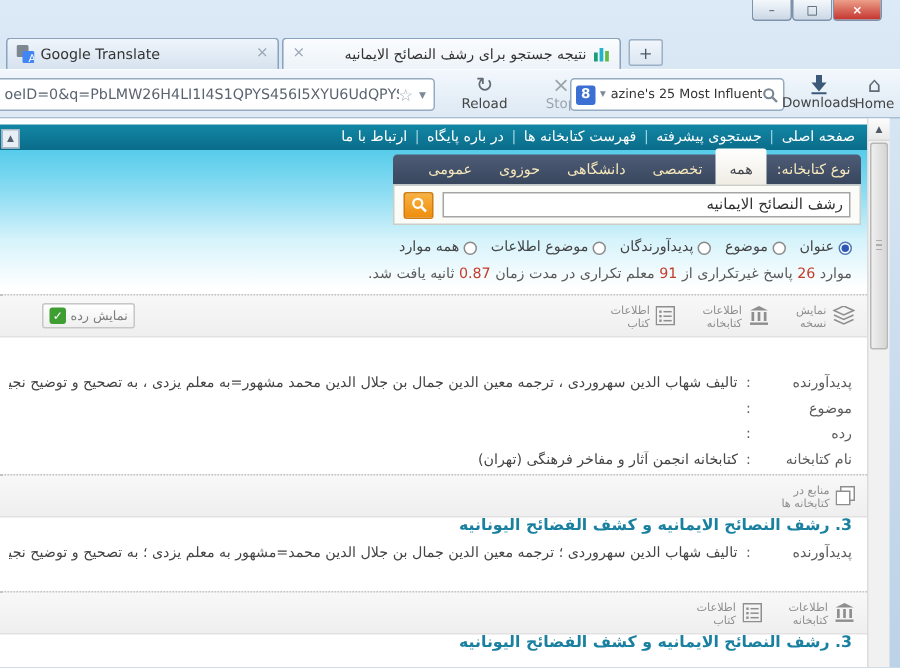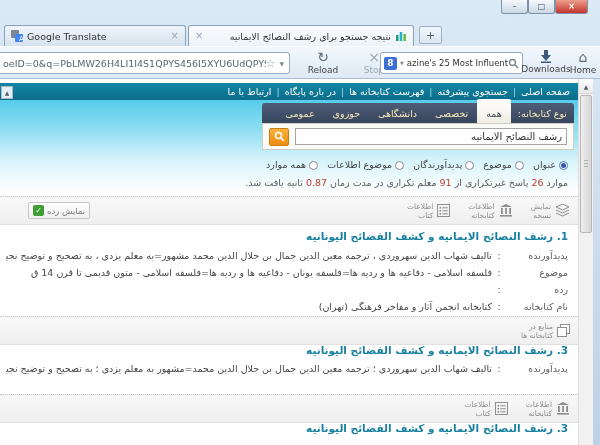--- a/index.html
+++ b/index.html
@@ -292,31 +292,29 @@
             <span>اطلاعات</span>
             <span>کتاب</span>
           </span>
       </div>
     </div>
     <div class="show-class-btn">
       <span class="gcheck">✓</span>
       <span>نمایش رده</span>
     </div>
 
-    <div class="rec-title t1">1. رشف النصائح الایمانیه و کشف الفضائح الیونانیه</div>
     <div class="rec-fields f1">
       <div class="frow">
         <span class="flabel">پدیدآورنده</span>
           <span class="fsep">:</span>
           <span class="fval">تالیف شهاب الدین سهروردی ، ترجمه معین الدین جمال بن جلال الدین محمد مشهور=به معلم یزدی ، به تصحیح و توضیح نجیب مایل هروی</span>
       </div>
       <div class="frow">
         <span class="flabel">موضوع</span>
           <span class="fsep">:</span>
-          <span class="fval">فلسفه اسلامی - دفاعیه ها و ردیه ها=فلسفه یونان - دفاعیه ها و ردیه ها=فلسفه اسلامی - متون قدیمی تا قرن 14 ق</span>
       </div>
       <div class="frow">
         <span class="flabel">رده</span>
           <span class="fsep">:</span>
       </div>
       <div class="frow">
         <span class="flabel">نام کتابخانه</span>
           <span class="fsep">:</span>
           <span class="fval">کتابخانه انجمن آثار و مفاخر فرهنگی (تهران)</span>
       </div>

